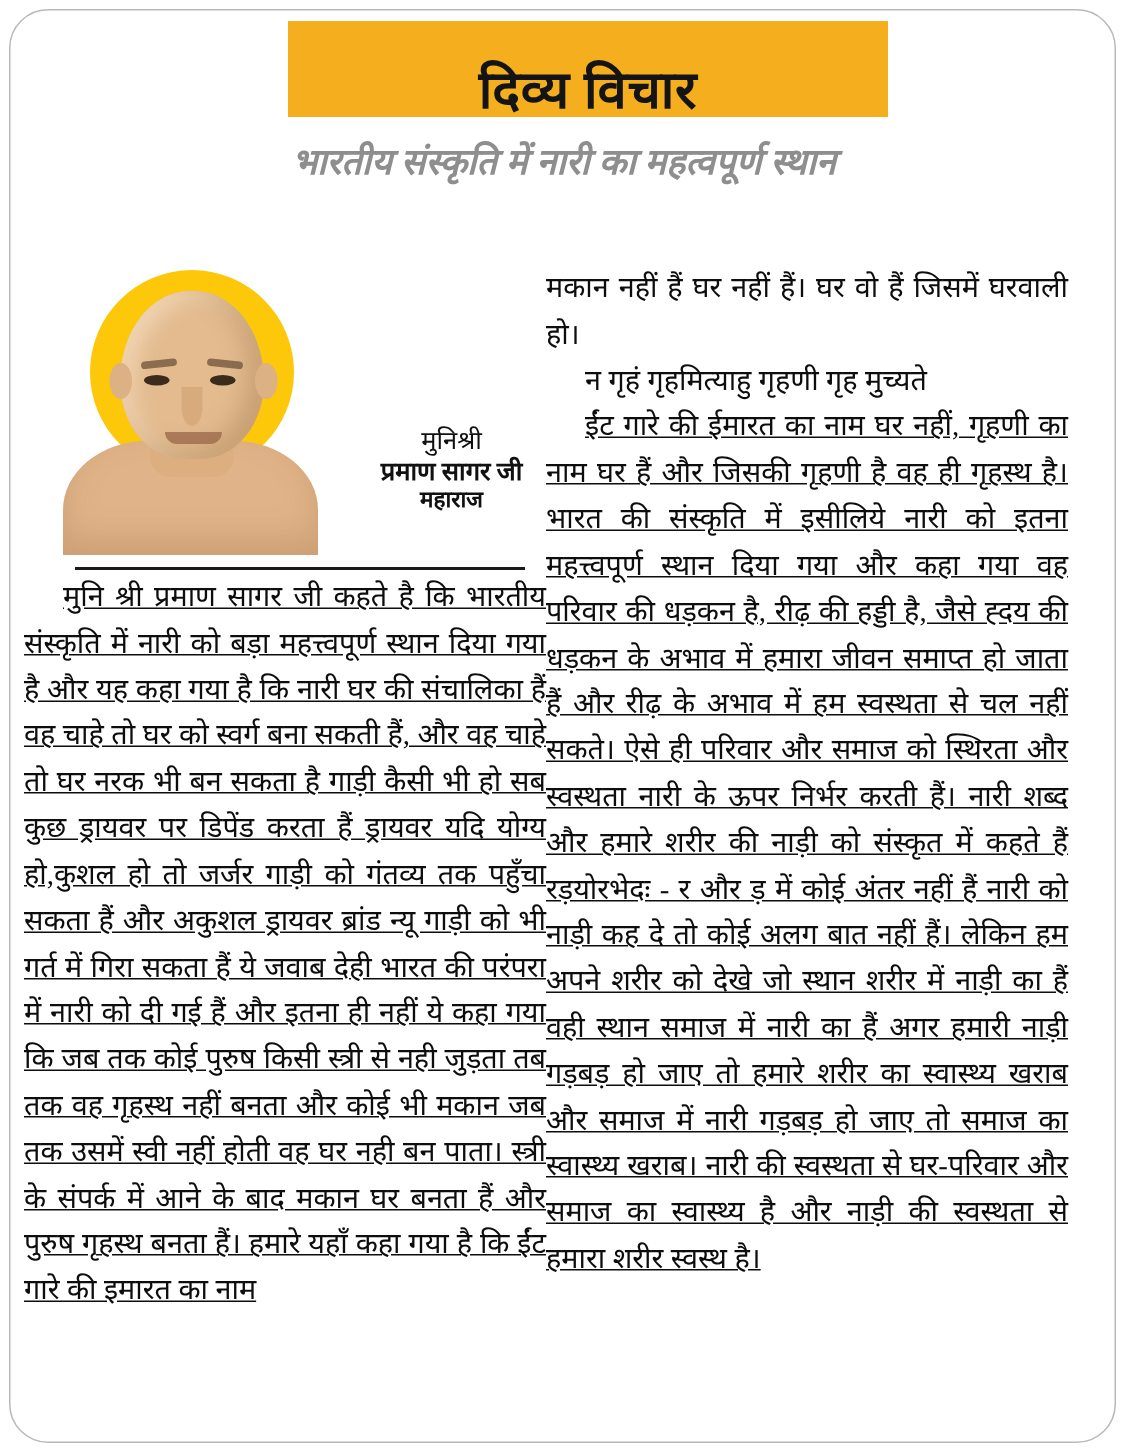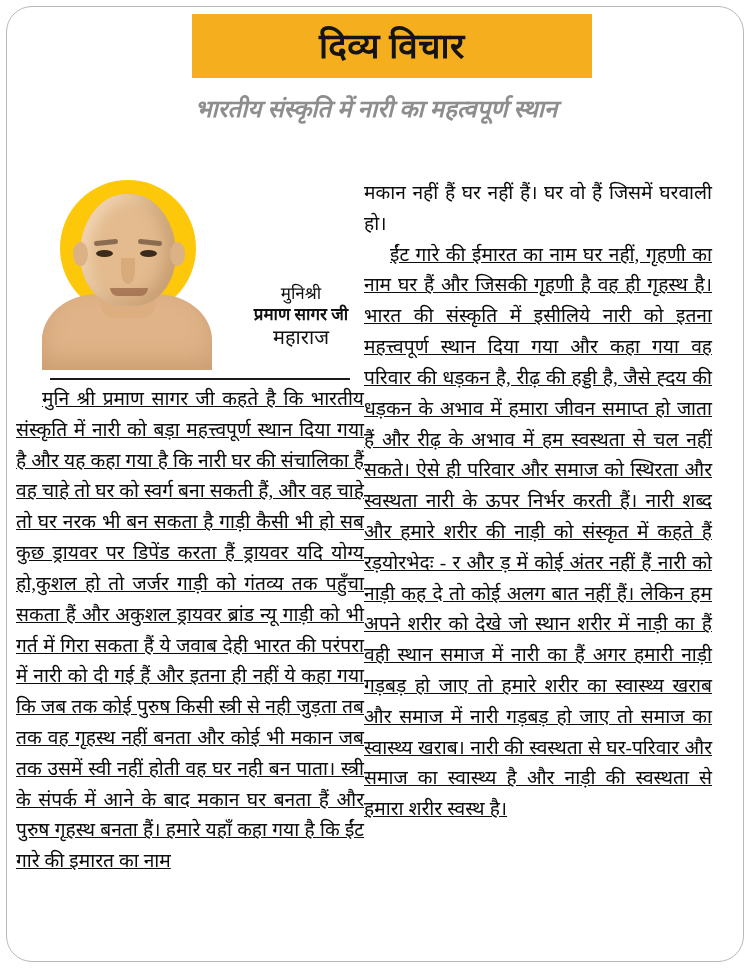--- a/index.html
+++ b/index.html
@@ -35,21 +35,21 @@
 
   
   .banner {
     position: absolute;
     left: 192px;
     top: 14px;
     width: 400px;
     height: 64px;
     background: #f5af1e;
     display: flex;
-    align-items: center;
+    align-items: flex-end;
     justify-content: center;
   }
   .banner-title {
     font-family: "Liberation Serif", "DejaVu Serif", serif;
     font-weight: bold;
     font-size: 35px;
     color: #141414;
     letter-spacing: 0.5px;
     line-height: 1;
     white-space: nowrap;
@@ -199,21 +199,21 @@
     position: absolute;
     left: 214px;
     top: 108px;
     width: 142px;
     text-align: center;
     color: #111111;
     line-height: 1.22;
   }
   .byline .l1 { font-size: 17px; font-weight: normal; }
   .byline .l2 { font-size: 17px; font-weight: bold; white-space: nowrap; }
-  .byline .l3 { font-size: 20px; font-weight: normal; }
+  .byline .l3 { font-size: 15px; font-weight: bold; }
 
   .rule {
     width: 300px;
     height: 0;
     border-top: 2px solid #1a1a1a;
     margin: 0 0 4px 34px;
   }
 
   .body-text {
     font-family: "Liberation Serif", "DejaVu Serif", serif;
@@ -274,18 +274,19 @@
       <div class="rule"></div>
 
       <div class="body-text">
         <p class="indent">मुनि श्री प्रमाण सागर जी कहते है कि भारतीय संस्कृति में नारी को बड़ा महत्त्वपूर्ण स्थान दिया गया है और यह कहा गया है कि नारी घर की संचालिका हैं वह चाहे तो घर को स्वर्ग बना सकती हैं, और वह चाहे तो घर नरक भी बन सकता है गाड़ी कैसी भी हो सब कुछ ड्रायवर पर डिपेंड करता हैं ड्रायवर यदि योग्य हो,कुशल हो तो जर्जर गाड़ी को गंतव्य तक पहुँचा सकता हैं और अकुशल ड्रायवर ब्रांड न्यू गाड़ी को भी गर्त में गिरा सकता हैं ये जवाब देही भारत की परंपरा में नारी को दी गई हैं और इतना ही नहीं ये कहा गया कि जब तक कोई पुरुष किसी स्त्री से नही जुड़ता तब तक वह गृहस्थ नहीं बनता और कोई भी मकान जब तक उसमें स्वी नहीं होती वह घर नही बन पाता। स्त्री के संपर्क में आने के बाद मकान घर बनता हैं और पुरुष गृहस्थ बनता हैं। हमारे यहाँ कहा गया है कि ईंट गारे की इमारत का नाम</p>
       </div>
     </div>
 
     <div class="col col-right">
       <div class="body-text">
         <p>मकान नहीं हैं घर नहीं हैं। घर वो हैं जिसमें घरवाली हो।</p>
+        <p class="verse">न गृहं गृहमित्याहु गृहणी गृह मुच्यते</p>
         <p class="indent">ईंट गारे की ईमारत का नाम घर नहीं, गृहणी का नाम घर हैं और जिसकी गृहणी है वह ही गृहस्थ है। भारत की संस्कृति में इसीलिये नारी को इतना महत्त्वपूर्ण स्थान दिया गया और कहा गया वह परिवार की धड़कन है, रीढ़ की हड्डी है, जैसे ह्दय की धड़कन के अभाव में हमारा जीवन समाप्त हो जाता हैं और रीढ़ के अभाव में हम स्वस्थता से चल नहीं सकते। ऐसे ही परिवार और समाज को स्थिरता और स्वस्थता नारी के ऊपर निर्भर करती हैं। नारी शब्द और हमारे शरीर की नाड़ी को संस्कृत में कहते हैं रड़योरभेदः - र और ड़ में कोई अंतर नहीं हैं नारी को नाड़ी कह दे तो कोई अलग बात नहीं हैं। लेकिन हम अपने शरीर को देखे जो स्थान शरीर में नाड़ी का हैं वही स्थान समाज में नारी का हैं अगर हमारी नाड़ी गड़बड़ हो जाए तो हमारे शरीर का स्वास्थ्य खराब और समाज में नारी गड़बड़ हो जाए तो समाज का स्वास्थ्य खराब। नारी की स्वस्थता से घर-परिवार और समाज का स्वास्थ्य है और नाड़ी की स्वस्थता से हमारा शरीर स्वस्थ है।</p>
       </div>
     </div>
 
   </div>
 </div>
 
 </body></html>

